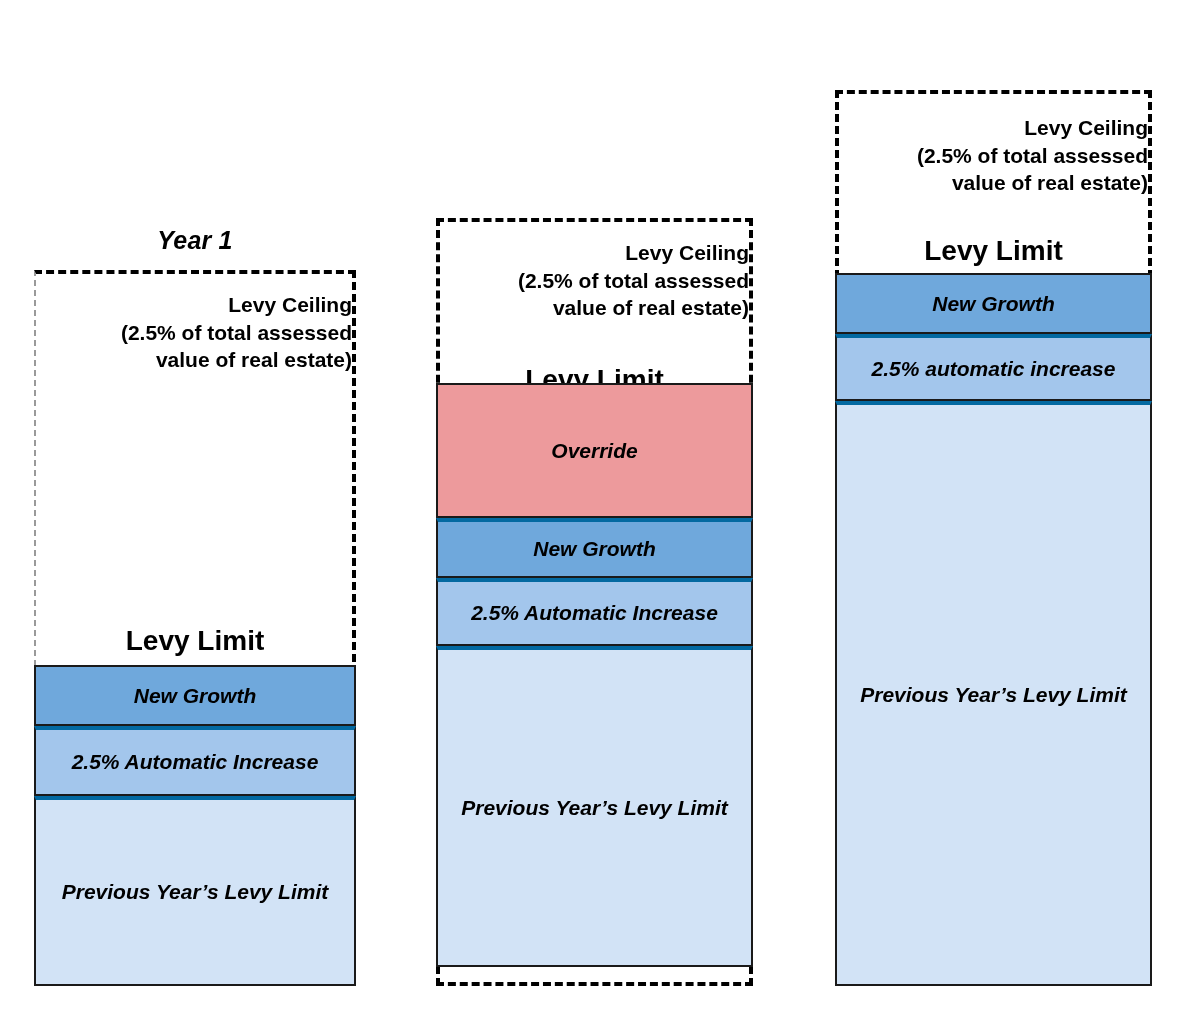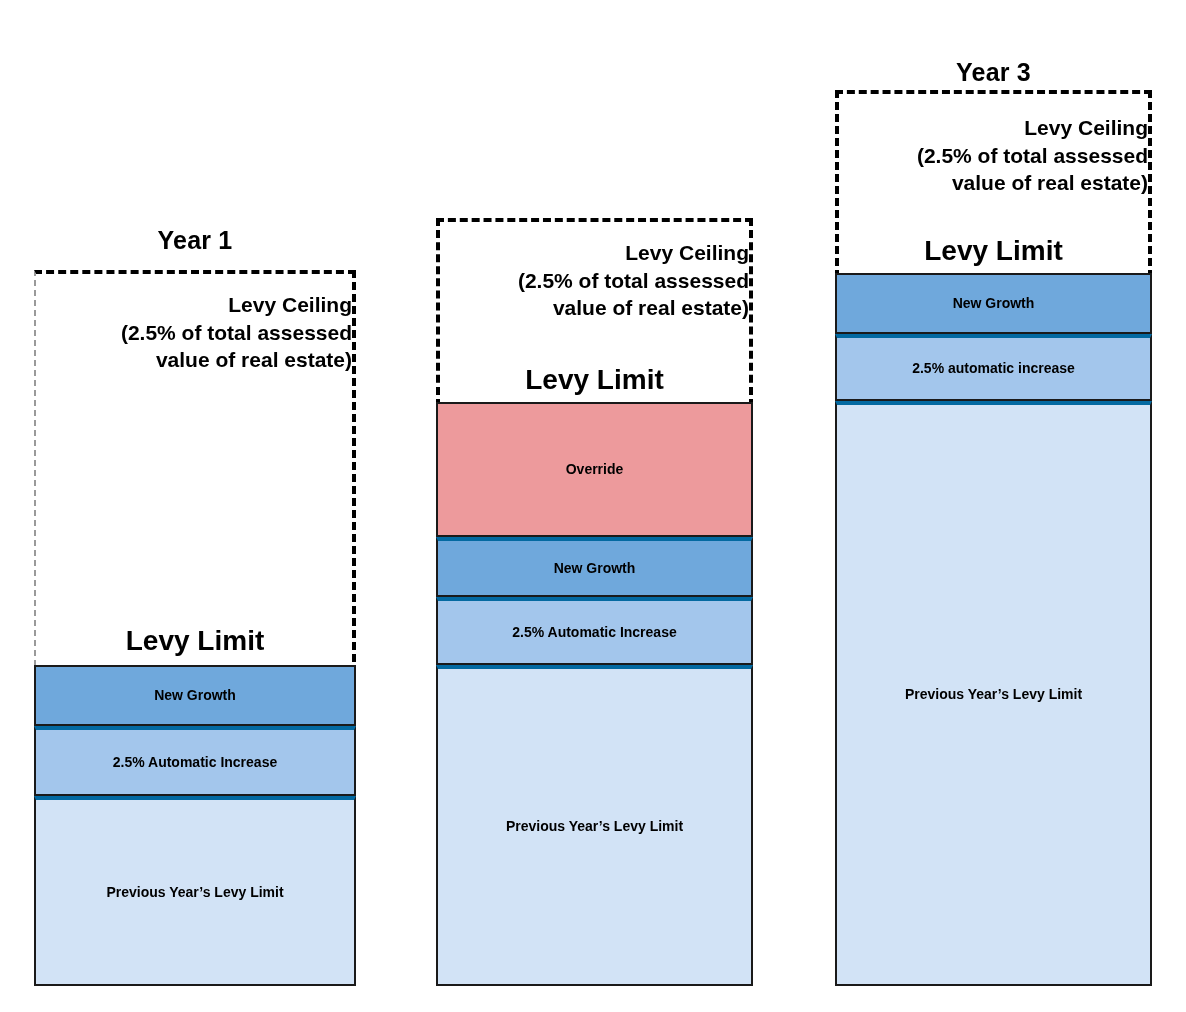--- a/index.html
+++ b/index.html
@@ -77,24 +77,25 @@
     box-sizing: border-box;
     border: 2px solid #1a1a1a;
     display: flex;
     align-items: center;
     justify-content: center;
     text-align: center;
   }
   .segment + .segment { border-top: 4px solid #0369a1; }
 
   .segment-label {
-    font-size: 14px;
+    font-size: 21px;
     font-weight: bold;
     line-height: 1.2;
     padding: 0 6px;
+    font-style: italic;
   }
 
   
   .limit-label {
     position: absolute;
     left: 0;
     width: 100%;
     text-align: center;
     font-size: 28px;
     font-weight: bold;
@@ -102,21 +103,21 @@
     white-space: nowrap;
   }
 </style>
 </head>
 <body>
 
 <div class="diagram">
 
   <div class="year-column" style="left:34px; top:0px; width:322px; height:1012px;">
 
-    <div class="year-title" style="top:228px;">Year 1</div>
+    <div class="year-title" style="top:228px;font-style:italic;">Year 1</div>
 
     <div class="ceiling-box thin-left" style="top:270px; width:322px; height:716px;">
       <div class="ceiling-label" style="top:17px;">Levy Ceiling
 (2.5% of total assessed
 value of real estate)</div>
     </div>
 
     <div class="limit-label" style="top:627px;">Levy Limit</div>
 
     <div class="stack" style="left:0px; top:665px; width:322px; height:321px;">
@@ -136,39 +137,38 @@
 
 
     <div class="ceiling-box" style="top:218px; width:317px; height:768px;">
       <div class="ceiling-label" style="top:17px;">Levy Ceiling
 (2.5% of total assessed
 value of real estate)</div>
     </div>
 
     <div class="limit-label" style="top:366px;">Levy Limit</div>
 
-    <div class="stack" style="left:0px; top:402px; width:304px; height:584px;">
+    <div class="stack" style="left:0px; top:383px; width:304px; height:584px;">
       <div class="segment" style="top:0px; width:317px; height:135px; background:#ED9A9C;">
         <span class="segment-label">Override</span>
       </div>
       <div class="segment" style="top:135px; width:317px; height:60px; background:#6FA8DC;">
         <span class="segment-label">New Growth</span>
       </div>
       <div class="segment" style="top:195px; width:317px; height:68px; background:#A3C6EC;">
         <span class="segment-label">2.5% Automatic Increase</span>
       </div>
       <div class="segment" style="top:263px; width:317px; height:321px; background:#D2E3F6;">
         <span class="segment-label">Previous Year’s Levy Limit</span>
       </div>
     </div>
   </div>
 
   <div class="year-column" style="left:835px; top:0px; width:317px; height:1012px;">
 
-    <div class="year-title" style="top:60px;">Year 3</div>
 
     <div class="ceiling-box" style="top:90px; width:317px; height:896px;">
       <div class="ceiling-label" style="top:20px;">Levy Ceiling
 (2.5% of total assessed
 value of real estate)</div>
     </div>
 
     <div class="limit-label" style="top:237px;">Levy Limit</div>
 
     <div class="stack" style="left:0px; top:273px; width:317px; height:713px;">

